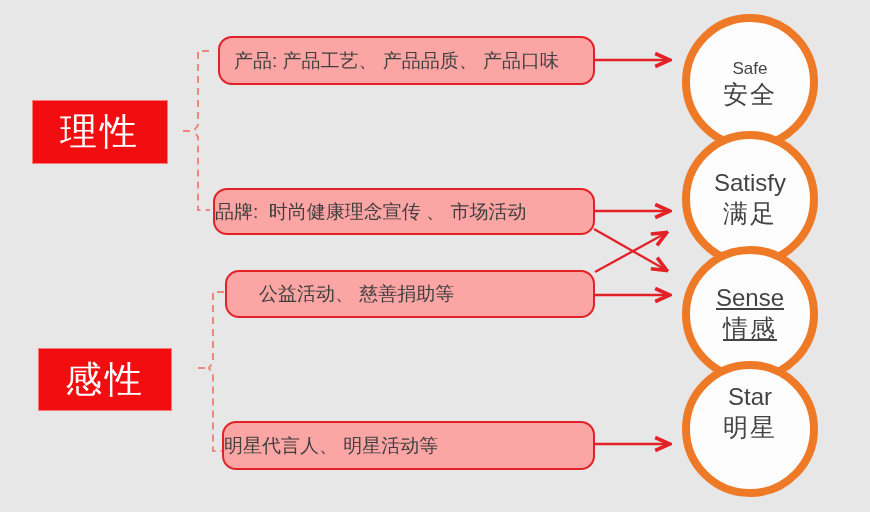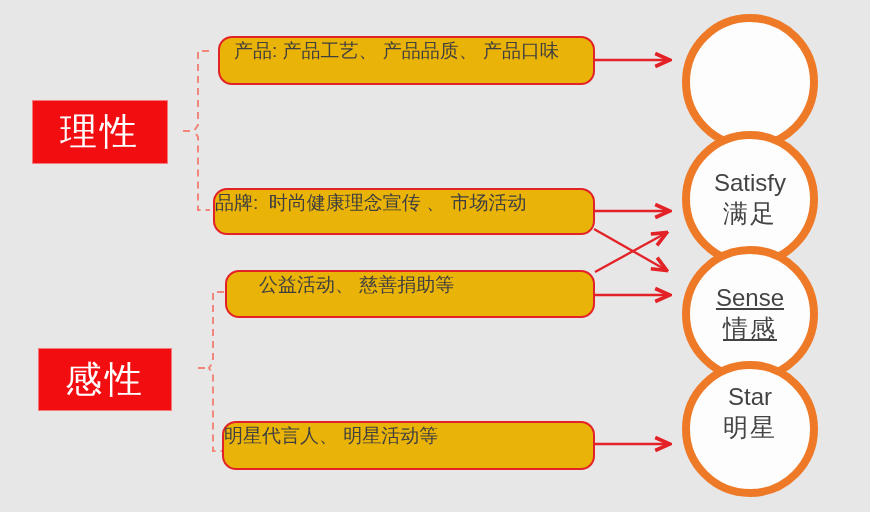--- a/index.html
+++ b/index.html
@@ -14,23 +14,23 @@
     position:absolute;background:#f10d10;color:#ffffff;
     display:flex;align-items:center;justify-content:center;
     font-size:37px;letter-spacing:3px;
     border:1px solid rgba(255,255,255,0.45);box-sizing:border-box;
     z-index:2;
   }
   .cat-rational{left:32px;top:100px;width:136px;height:64px;}
   .cat-emotional{left:38px;top:348px;width:134px;height:63px;}
   
   .factor{
-    position:absolute;background:#eab308;border:2px solid #e32228;
+    position:absolute;background:#fca5a5;border:2px solid #e32228;
     border-radius:14px;box-sizing:border-box;
-    display:flex;align-items:flex-start;
+    display:flex;align-items:center;
     font-size:19px;color:#3f3f3f;z-index:2;
   }
   .factor span{white-space:pre;}
   .factor-1{left:218px;top:36px;width:377px;height:49px;padding-left:14px;}
   .factor-2{left:213px;top:188px;width:382px;height:47px;}
   .factor-3{left:225px;top:270px;width:370px;height:48px;padding-left:32px;}
   .factor-4{left:222px;top:421px;width:373px;height:49px;}
   
   .circle-label{
     position:absolute;width:140px;height:140px;left:680px;
@@ -96,20 +96,24 @@
   <div class="factor factor-2">
     <span>品牌:  时尚健康理念宣传 、 市场活动</span>
   </div>
   <div class="factor factor-3">
     <span>公益活动、 慈善捐助等</span>
   </div>
   <div class="factor factor-4">
     <span>明星代言人、 明星活动等</span>
   </div>
 
+  <div class="circle-label circle-1">
+    <span class="en">Safe</span>
+    <span class="zh">安全</span>
+  </div>
   <div class="circle-label circle-2">
     <span class="en">Satisfy</span>
     <span class="zh">满足</span>
   </div>
   <div class="circle-label circle-3">
     <span class="en">Sense</span>
     <span class="zh">情感</span>
   </div>
   <div class="circle-label circle-4">
     <span class="en">Star</span>

